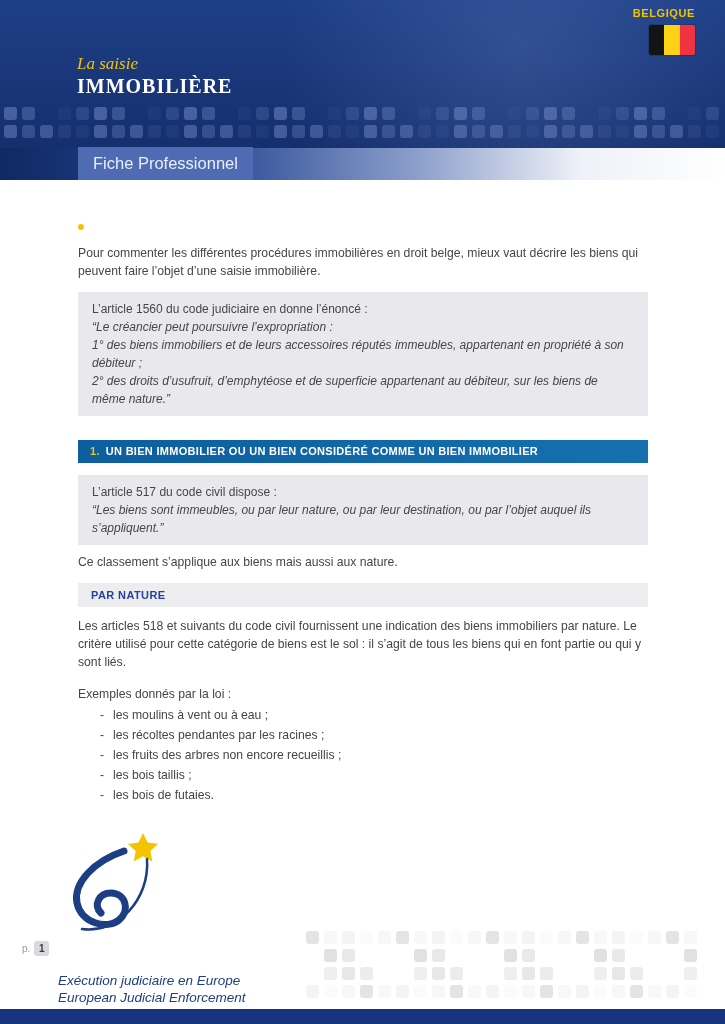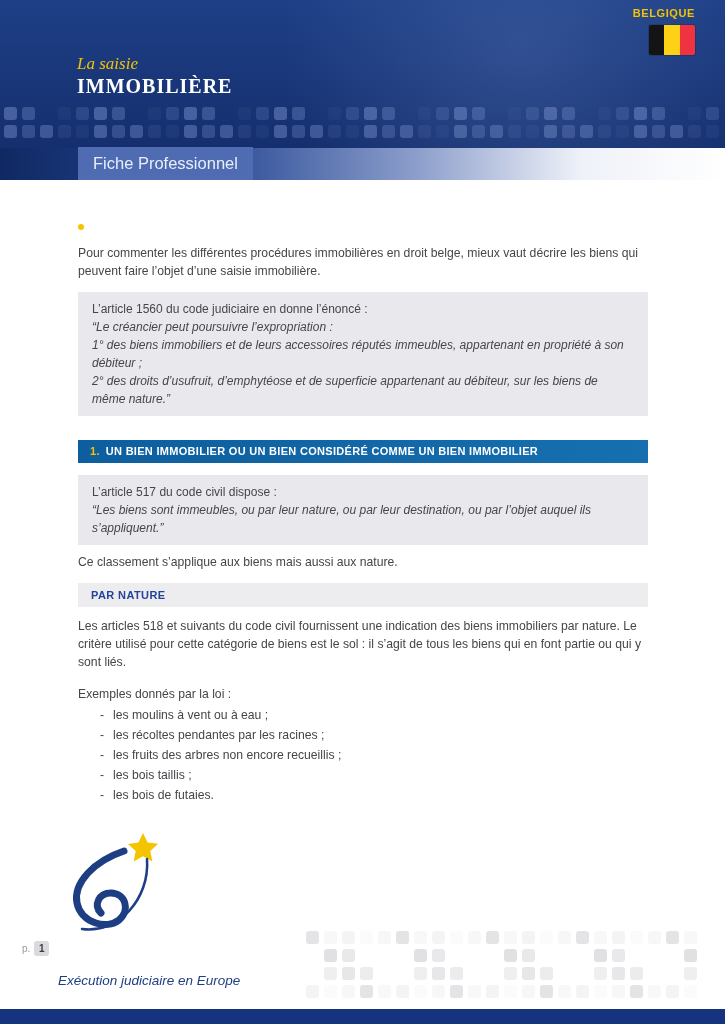--- a/index.html
+++ b/index.html
@@ -237,20 +237,21 @@
 
   <div class="logo">
     <svg width="115" height="104" viewBox="0 0 115 104" aria-hidden="true">
       <path d="M83 2 l4.6 9.6 10.6 1.2 -7.9 7.3 2.1 10.4 -9.4 -5.3 -9.3 5.4 2 -10.5 -7.8 -7.2 10.5 -1.3 Z" fill="#f5c400"></path>
       <path d="M64 20 C34 30 13 52 17 72 C21 92 47 99 59 89 C71 79 65 62 51 62 C39 62 33 74 41 82" fill="none" stroke="#1d3e83" stroke-width="7" stroke-linecap="round"></path>
       <path d="M22 98 C58 103 90 68 87 28" fill="none" stroke="#1d3e83" stroke-width="2.5" stroke-linecap="round"></path>
     </svg>
   </div>
   <div class="org-lines">
     <div>Exécution judiciaire en Europe</div>
+    <div>European Judicial Enforcement</div>
   </div>
   <div class="page-num">
     <span class="pfx">p.</span>
     <span class="badge">1</span>
   </div>
   <div class="footer-mosaic" id="footer-mosaic">
       <div style="width: 13px; height: 13px; border-radius: 3px; background: rgb(201, 201, 206); opacity: 0.5;"></div>
       <div style="width: 13px; height: 13px; border-radius: 3px; background: rgb(201, 201, 206); opacity: 0.12;"></div>
       <div style="width: 13px; height: 13px; border-radius: 3px; background: rgb(201, 201, 206); opacity: 0.2;"></div>
       <div style="width: 13px; height: 13px; border-radius: 3px; background: rgb(201, 201, 206); opacity: 0.08;"></div>

